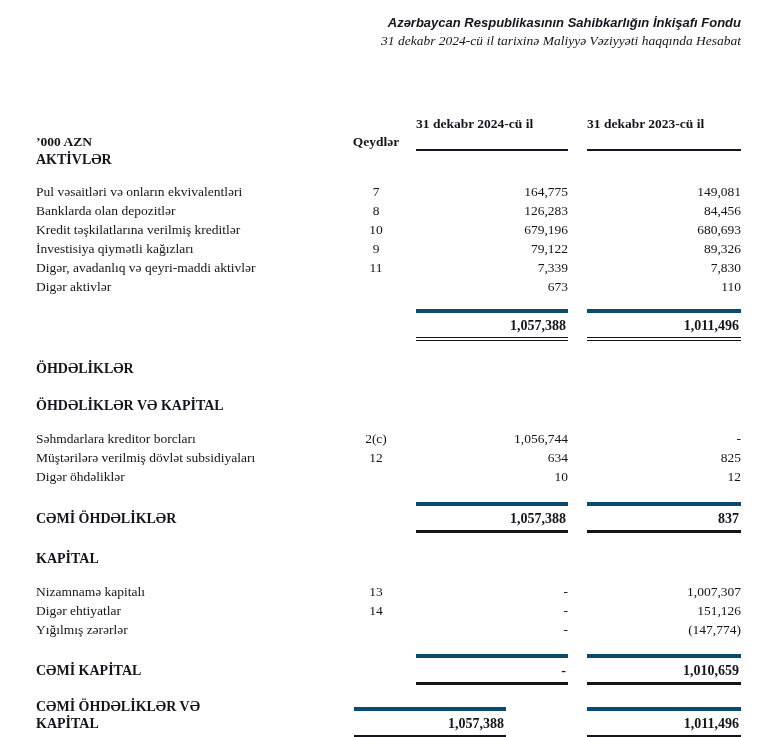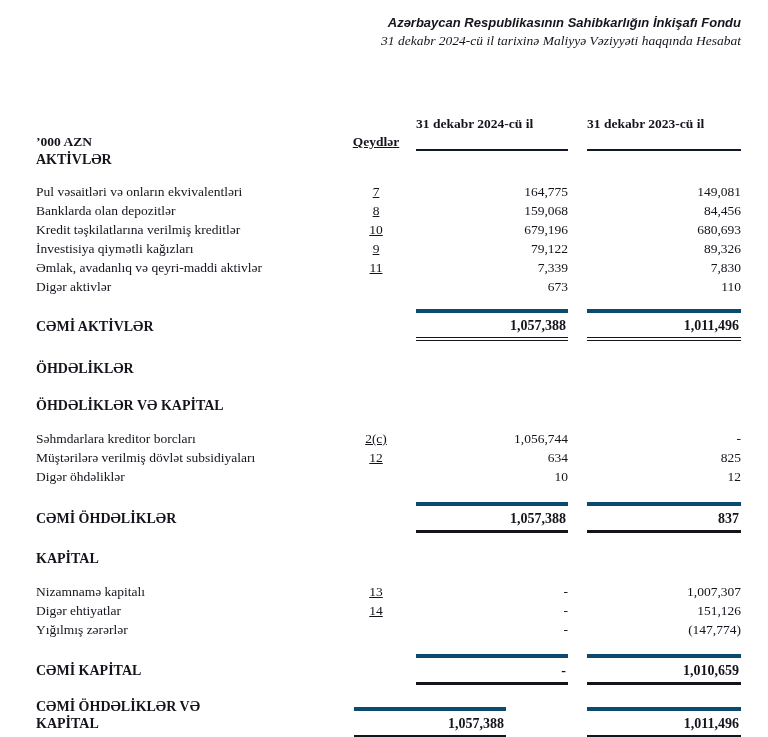--- a/index.html
+++ b/index.html
@@ -36,21 +36,21 @@
     font-size: 13.5px;
   }
 
   
   .grid {
     display: grid;
     grid-template-columns: 1fr 80px 152px 19px 154px;
     align-items: end;
   }
   .c-label { text-align: left; }
-  .c-note  { text-align: center; text-decoration: underline; }
+  .c-note  { text-align: center; }
   .c-amt   { text-align: right; }
   .c-2024  { grid-column: 3; }
   .c-2023  { grid-column: 5; }
 
   
   .thead {
     margin-top: 64px;
     font-weight: bold;
     line-height: 19px;
   }
@@ -121,51 +121,50 @@
   <div class="rows rows-assets">
     <div class="grid">
       <span class="c-label">Pul vəsaitləri və onların ekvivalentləri</span>
       <span class="c-note">7</span>
       <span class="c-amt c-2024">164,775</span>
       <span class="c-amt c-2023">149,081</span>
     </div>
     <div class="grid">
       <span class="c-label">Banklarda olan depozitlər</span>
       <span class="c-note">8</span>
-      <span class="c-amt c-2024">159,068</span>
+      <span class="c-amt c-2024">126,283</span>
       <span class="c-amt c-2023">84,456</span>
     </div>
     <div class="grid">
       <span class="c-label">Kredit təşkilatlarına verilmiş kreditlər</span>
       <span class="c-note">10</span>
       <span class="c-amt c-2024">679,196</span>
       <span class="c-amt c-2023">680,693</span>
     </div>
     <div class="grid">
       <span class="c-label">İnvestisiya qiymətli kağızları</span>
       <span class="c-note">9</span>
       <span class="c-amt c-2024">79,122</span>
       <span class="c-amt c-2023">89,326</span>
     </div>
     <div class="grid">
-      <span class="c-label">Əmlak, avadanlıq və qeyri-maddi aktivlər</span>
+      <span class="c-label">Digər, avadanlıq və qeyri-maddi aktivlər</span>
       <span class="c-note">11</span>
       <span class="c-amt c-2024">7,339</span>
       <span class="c-amt c-2023">7,830</span>
     </div>
     <div class="grid">
       <span class="c-label">Digər aktivlər</span>
       <span class="c-note"></span>
       <span class="c-amt c-2024">673</span>
       <span class="c-amt c-2023">110</span>
     </div>
   </div>
 
   <div class="grid trow tr-assets">
-    <span class="c-label t-label">CƏMİ AKTİVLƏR</span>
     <span class="c-amt t-amt u-double c-2024">1,057,388</span>
     <span class="c-amt t-amt u-double c-2023">1,011,496</span>
   </div>
 
   <div class="section-title st-liab">ÖHDƏLİKLƏR</div>
 
   <div class="section-title st-liab-eq">ÖHDƏLİKLƏR VƏ KAPİTAL</div>
 
   <div class="rows rows-liab">
     <div class="grid">

